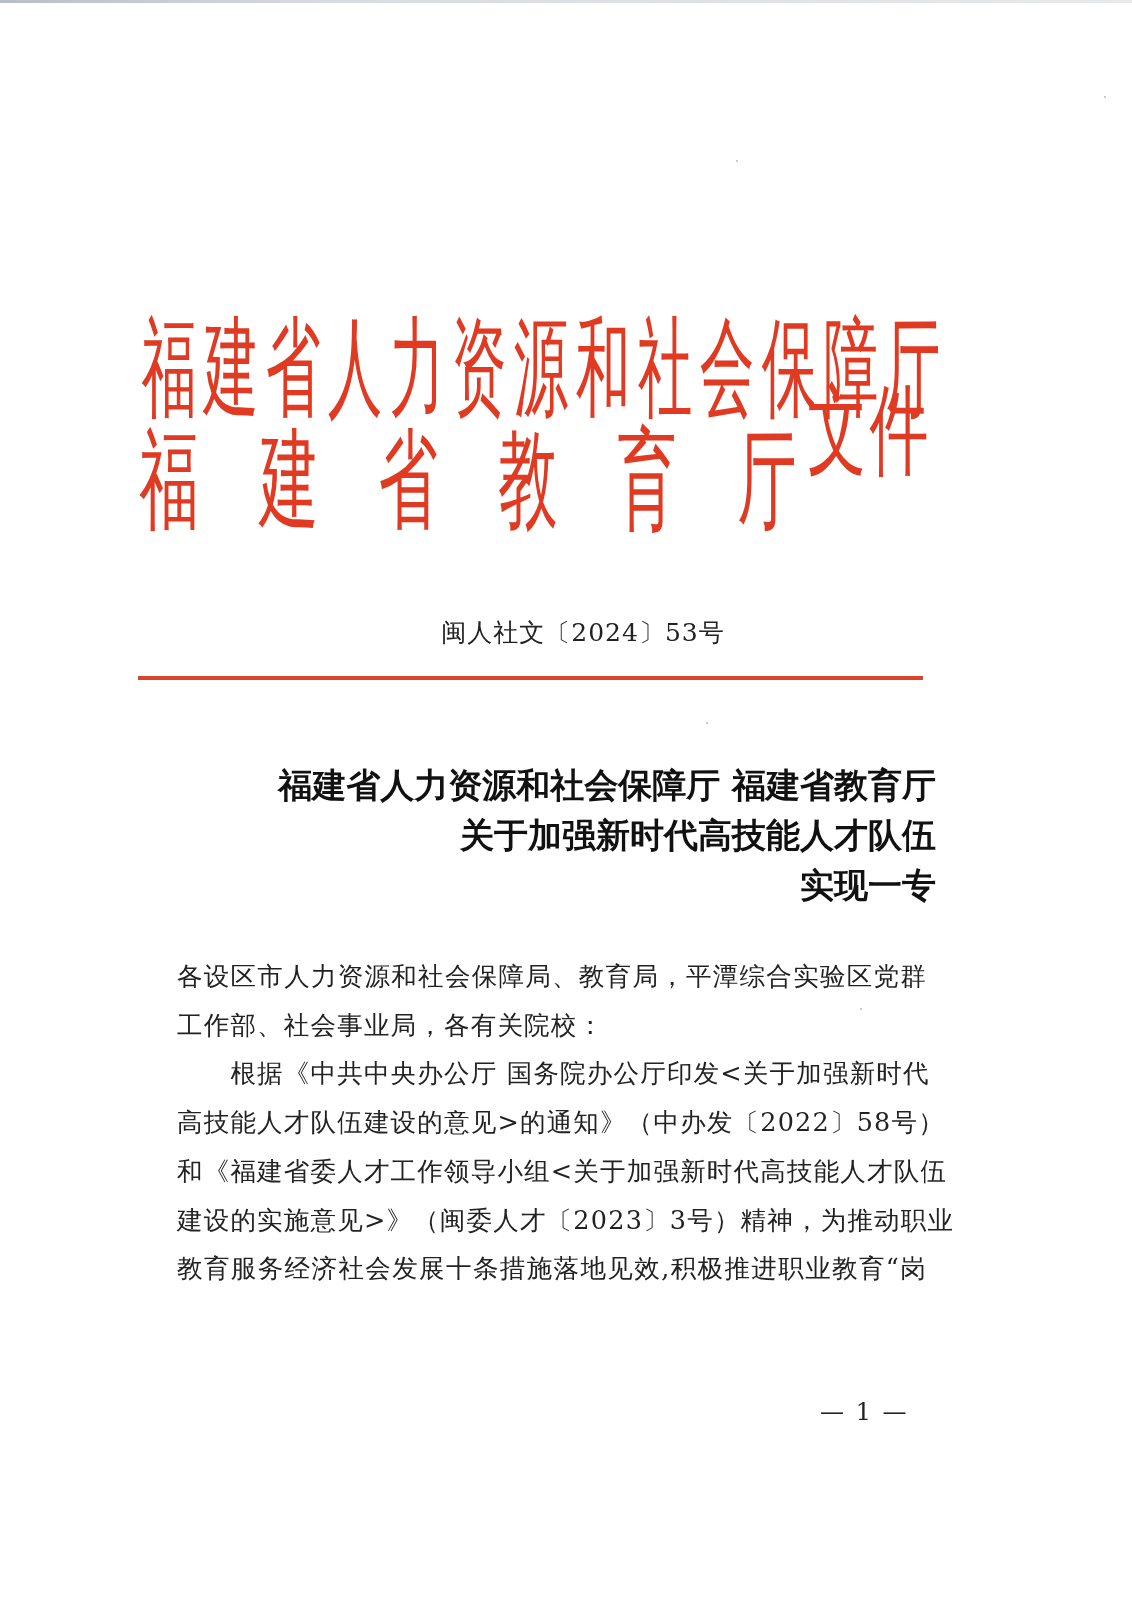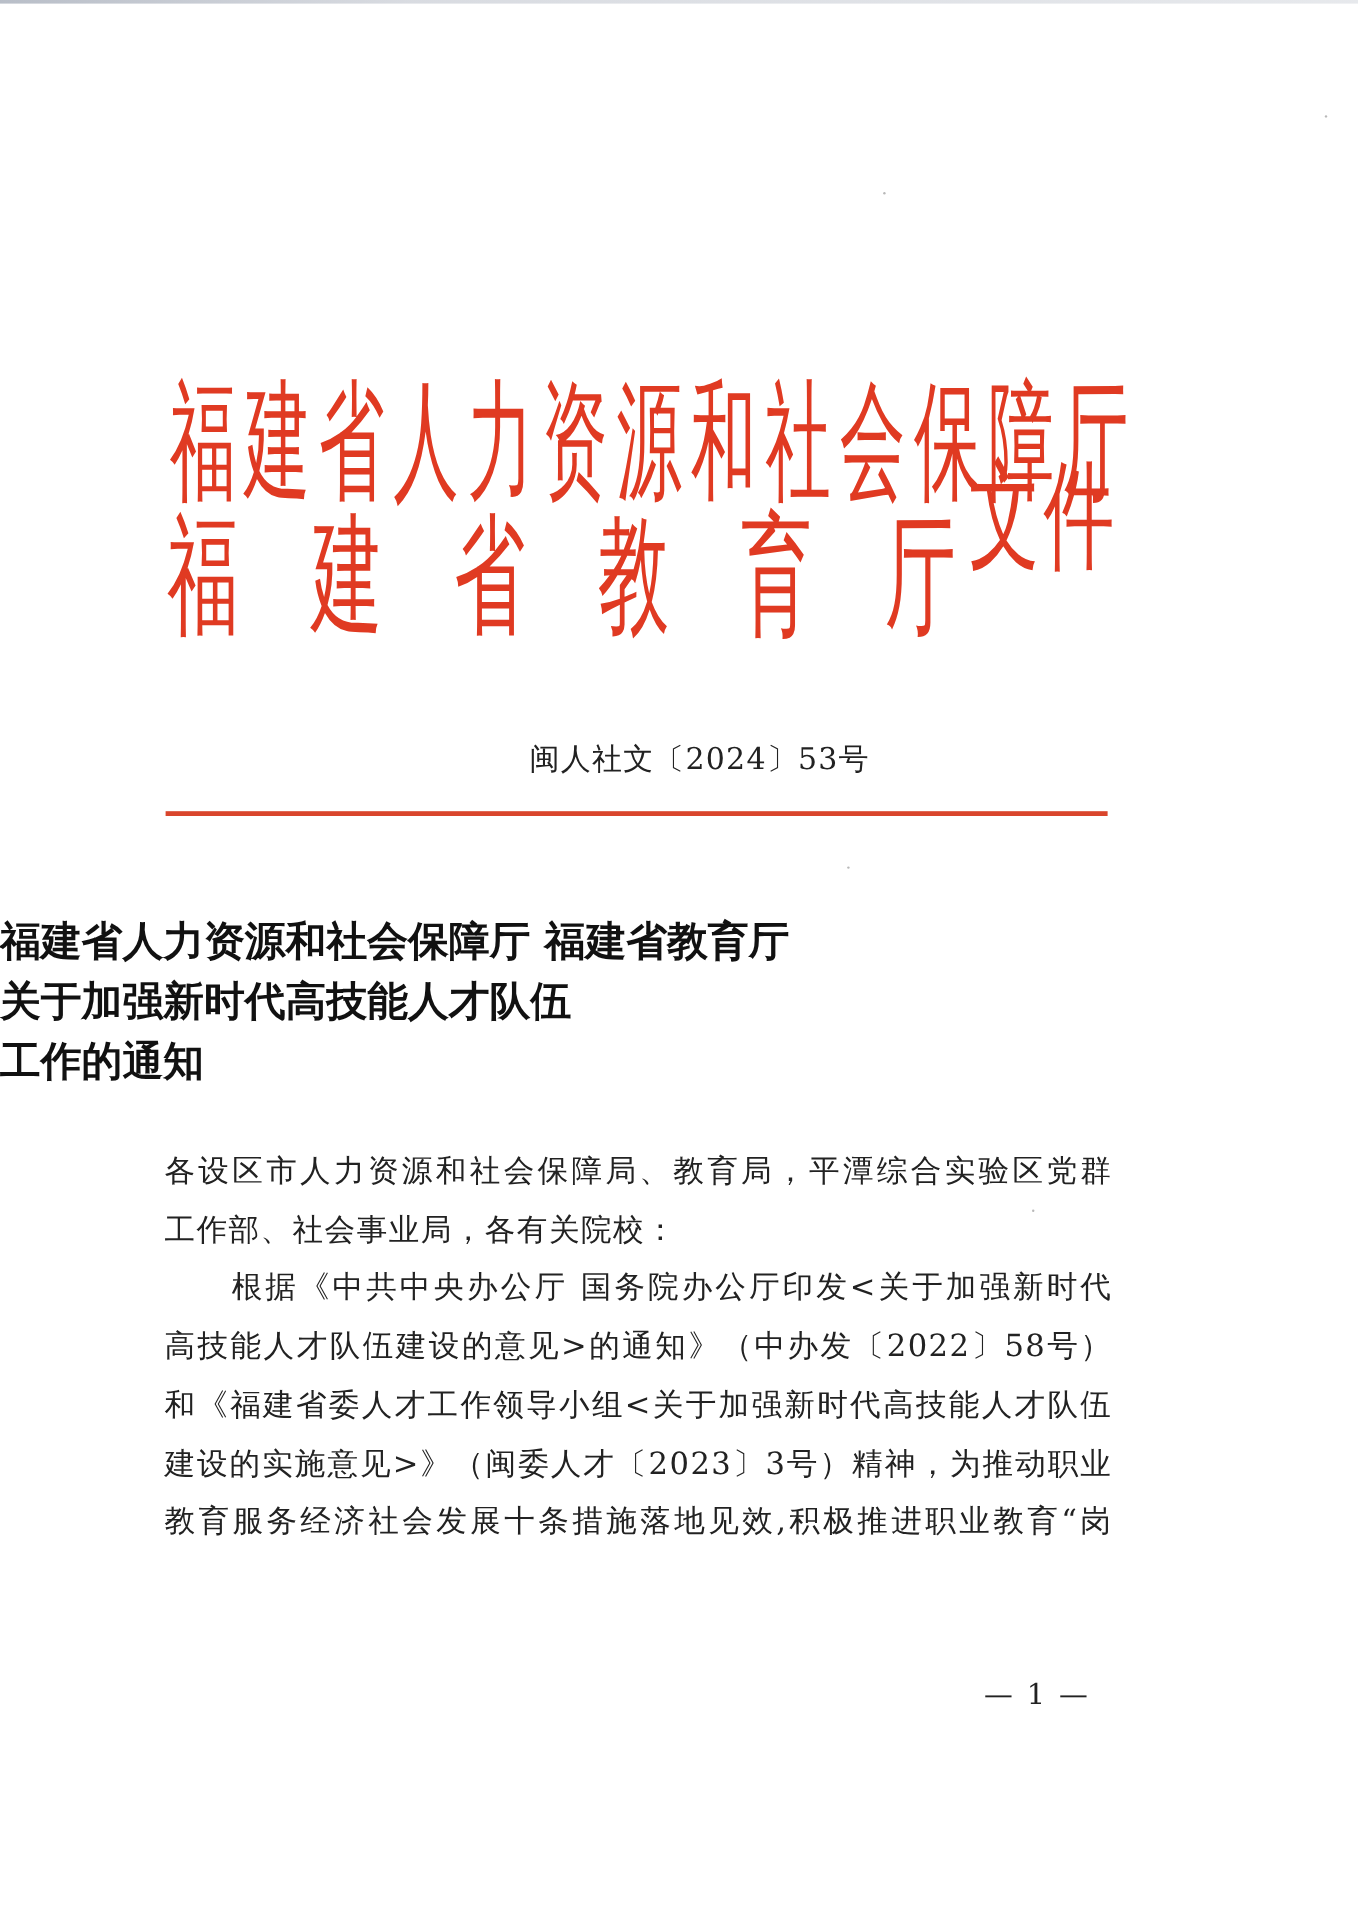--- a/index.html
+++ b/index.html
@@ -85,21 +85,21 @@
       top: 676px;
       width: 785px;
       height: 4px;
       background: #d9452c;
     }
     .title {
       position: absolute;
       left: 0;
       width: 936px;
       top: 760px;
-      text-align: left;
+      text-align: right;
       font-weight: bold;
       font-size: 34px;
       line-height: 50px;
       color: #111;
     }
     .title .line { display: block; }
     .body-text {
       position: absolute;
       left: 137px;
       top: 952px;
@@ -107,20 +107,21 @@
       font-size: 25.5px;
       line-height: 48.7px;
       color: #222;
       letter-spacing: 1.2px;
     }
     .body-text .line {
       display: block;
       white-space: nowrap;
       text-align: justify;
       text-align-last: justify;
+      margin-left: 40px;
     }
     .body-text .line.last-short {
       text-align-last: left;
     }
     .page-num {
       position: absolute;
       left: 820px;
       top: 1398px;
       font-size: 24px;
       color: #222;
@@ -169,21 +170,21 @@
   </div>
 </div>
 
 <div class="doc-number">闽人社文〔2024〕53号</div>
 
 <div class="red-rule"></div>
 
 <div class="title">
   <span class="line">福建省人力资源和社会保障厅  福建省教育厅</span>
   <span class="line">关于加强新时代高技能人才队伍</span>
-  <span class="line">工作的通知</span>
+  <span class="line">实现一专</span>
 </div>
 
 <div class="body-text">
   <span class="line">各设区市人力资源和社会保障局、教育局，平潭综合实验区党群</span>
   <span class="line last-short">工作部、社会事业局，各有关院校：</span>
   <span class="line">　　根据《中共中央办公厅 国务院办公厅印发&lt;关于加强新时代</span>
   <span class="line">高技能人才队伍建设的意见&gt;的通知》（中办发〔2022〕58号）</span>
   <span class="line">和《福建省委人才工作领导小组&lt;关于加强新时代高技能人才队伍</span>
   <span class="line">建设的实施意见&gt;》（闽委人才〔2023〕3号）精神，为推动职业</span>
   <span class="line">教育服务经济社会发展十条措施落地见效,积极推进职业教育“岗</span>

